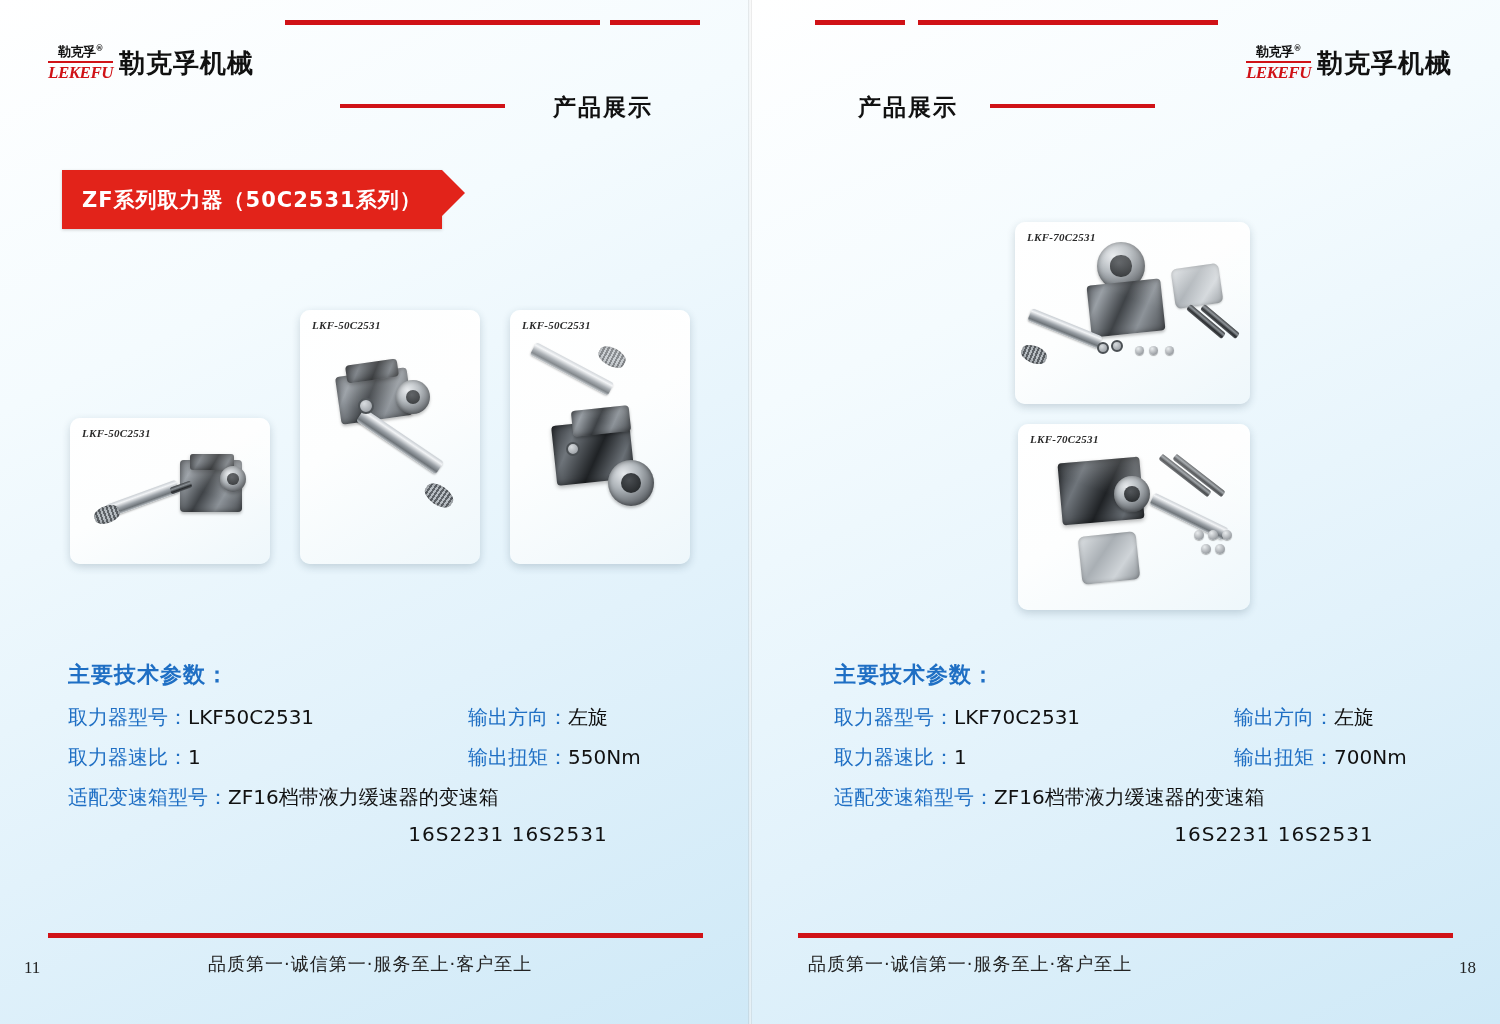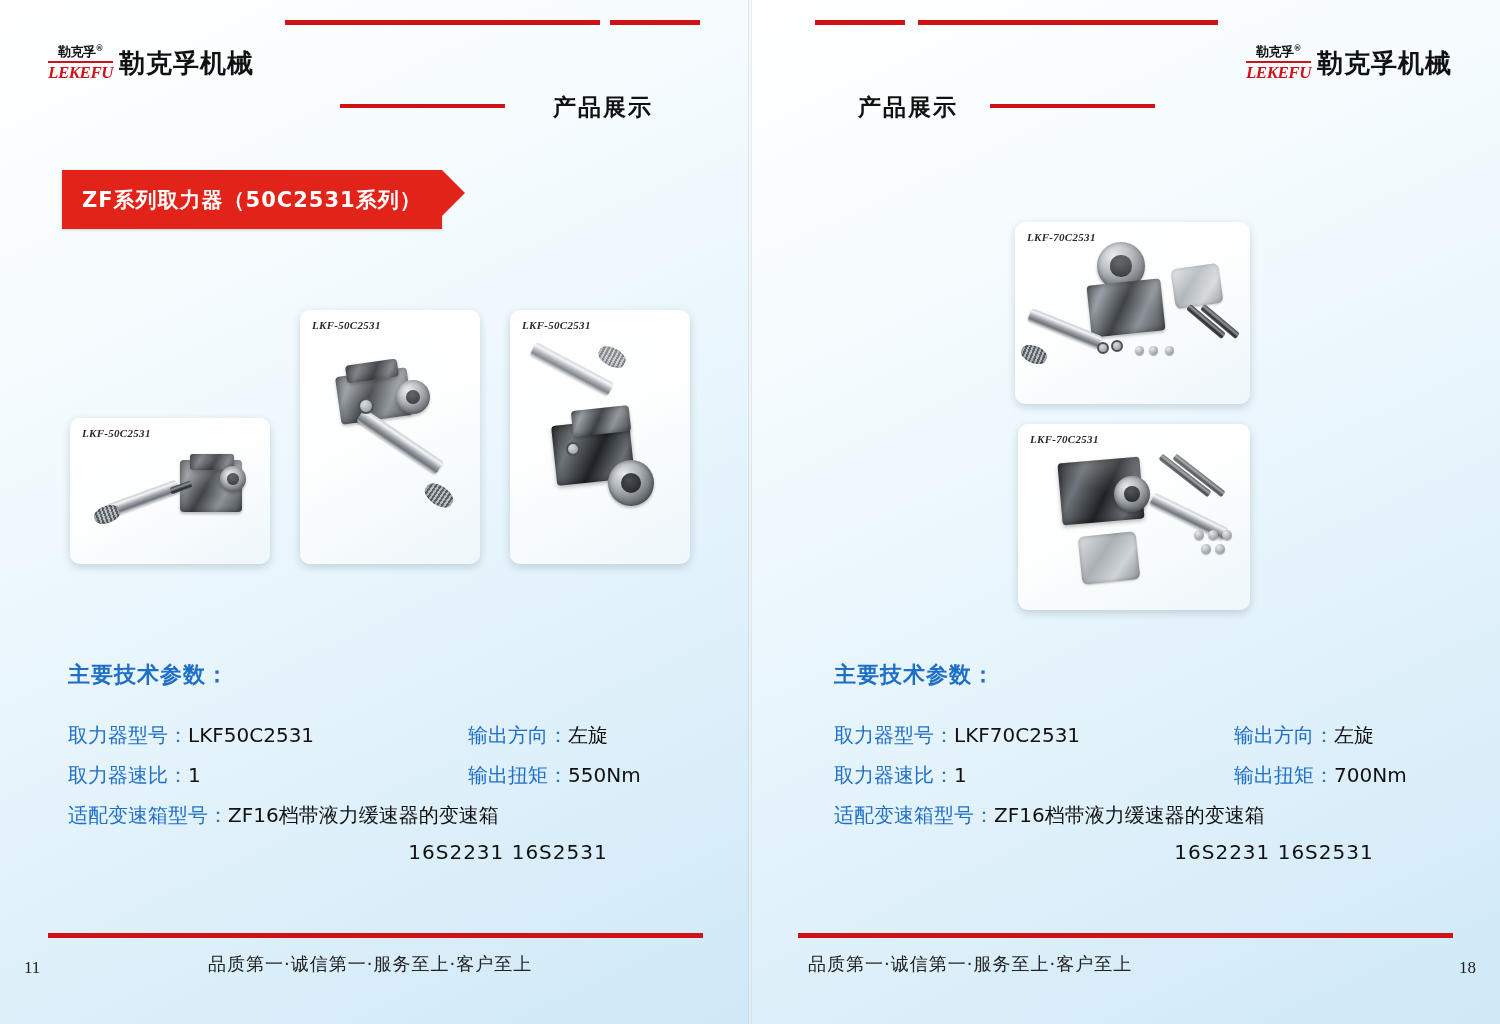--- a/index.html
+++ b/index.html
@@ -219,21 +219,21 @@
   
   .specs {
     position: absolute;
     font-family: "DejaVu Sans", sans-serif;
     color: #1f6fc4;
   }
   .specs-title {
     font-size: 22px;
     font-weight: bold;
     color: #1f6fc4;
-    margin-bottom: 30px;
+    margin-bottom: 12px;
     letter-spacing: 1px;
   }
   .spec-row {
     display: flex;
     align-items: baseline;
     margin-bottom: 10px;
     font-size: 20px;
     line-height: 1.5;
   }
   .spec-label { color: #1f6fc4; white-space: nowrap; }

